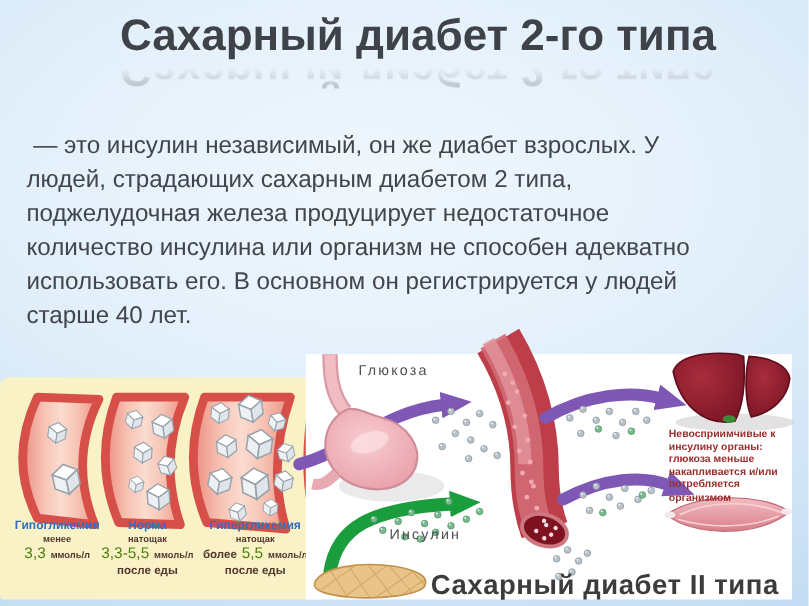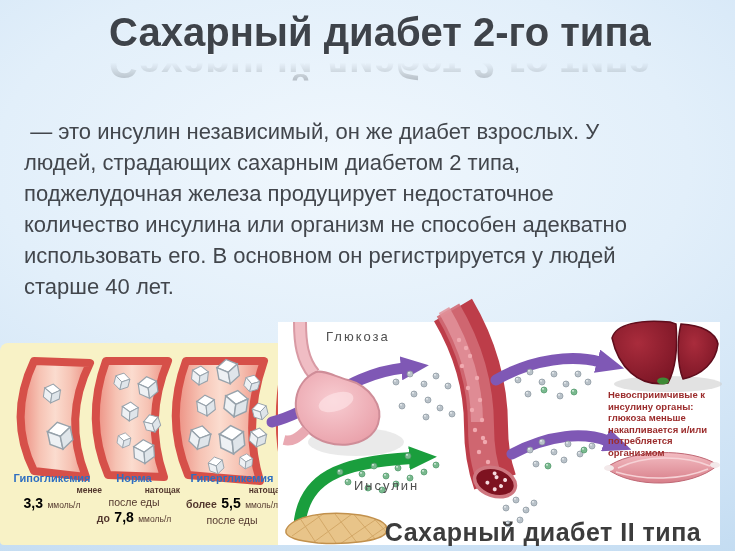--- a/index.html
+++ b/index.html
@@ -25,44 +25,44 @@
   .gly-panel{
     position:absolute;left:0;top:343px;width:293px;height:202px;
     background:#f8f2c6;border-radius:8px 0 0 4px;
   }
   .gly-svg{position:absolute;left:0;top:0;}
   .gly-col{position:absolute;text-align:center;}
   .gly-col.c1{left:2px;top:129px;width:100px;}
   .gly-col.c2{left:88px;top:129px;width:92px;}
   .gly-col.c3{left:180px;top:129px;width:104px;}
   .gly-title{font-size:11px;font-weight:bold;color:#2f6fc1;margin-bottom:1px;}
-  .gly-sub{font-size:8.5px;font-weight:bold;color:#53382e;line-height:10px;text-align:right;}
-  .gly-sub2{font-size:10.5px;font-weight:normal;color:#53382e;line-height:13px;margin-top:1px;}
+  .gly-sub{font-size:8.5px;font-weight:bold;color:#53382e;line-height:10px;}
+  .gly-sub2{font-size:10.5px;font-weight:bold;color:#53382e;line-height:13px;margin-top:1px;}
   .gly-row{line-height:15px;}
   .gly-prefix{font-size:10.5px;font-weight:bold;color:#53382e;}
-  .gly-val{font-size:14px;font-weight:bold;color:#000000;}
-  .gly-unit{font-size:8.5px;font-weight:normal;color:#53382e;}
+  .gly-val{font-size:14px;font-weight:normal;color:#4d7c0f;}
+  .gly-unit{font-size:8.5px;font-weight:bold;color:#53382e;}
   
   .diagram-panel{
     position:absolute;left:278px;top:322px;width:442px;height:223px;background:#ffffff;
   }
   .diagram-svg{position:absolute;left:0;top:0;overflow:visible;}
   .dg-label{position:absolute;font-size:13px;color:#4f4f4f;letter-spacing:2px;}
   .lbl-glucose{left:48px;top:7px;}
   .lbl-insulin{left:76px;top:156px;}
   .note-red{
     position:absolute;left:330px;top:67px;width:112px;
     font-size:9.5px;font-weight:bold;color:#9b2c2c;line-height:11.5px;
   }
   .note-sugar{
     position:absolute;left:284px;top:173px;width:154px;
     font-size:12.5px;color:#5b5b5b;line-height:15.5px;letter-spacing:.5px;
   }
   .caption{
-    position:absolute;left:100px;top:197px;width:330px;text-align:center;
+    position:absolute;left:100px;top:197px;width:330px;text-align:right;
     font-size:25px;line-height:26px;font-weight:bold;color:#3c3c3c;letter-spacing:.5px;
   }
 </style>
 </head>
 <body>
 
 <div class="slide">
 
   <div class="title">Сахарный диабет 2-го типа</div>
 
@@ -128,26 +128,25 @@
       <div class="gly-sub">менее</div>
       <div class="gly-row">
         <span class="gly-val">3,3</span>
         <span class="gly-unit">ммоль/л</span>
       </div>
     </div>
 
     <div class="gly-col c2">
       <div class="gly-title">Норма</div>
       <div class="gly-sub">натощак</div>
-      <div class="gly-sub2">после еды</div>
       <div class="gly-row">
-        <span class="gly-prefix">до</span>
-        <span class="gly-val">7,8</span>
+        <span class="gly-val">3,3-5,5</span>
         <span class="gly-unit">ммоль/л</span>
       </div>
+      <div class="gly-sub2">после еды</div>
     </div>
 
     <div class="gly-col c3">
       <div class="gly-title">Гипергликемия</div>
       <div class="gly-sub">натощак</div>
       <div class="gly-row">
         <span class="gly-prefix">более</span>
         <span class="gly-val">5,5</span>
         <span class="gly-unit">ммоль/л</span>
       </div>

